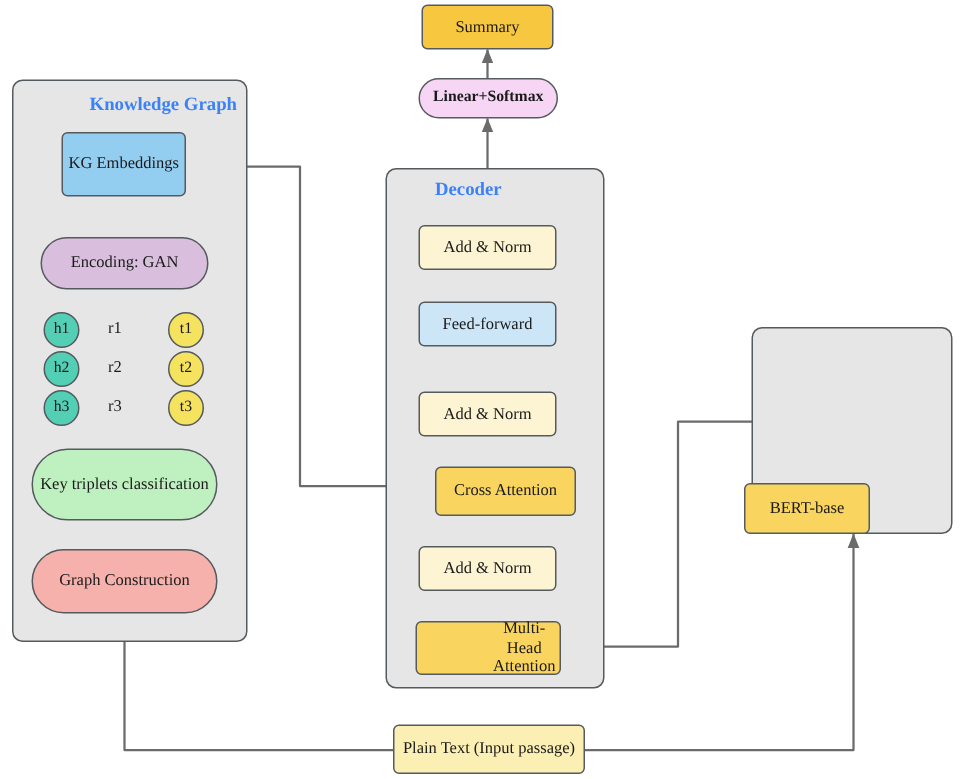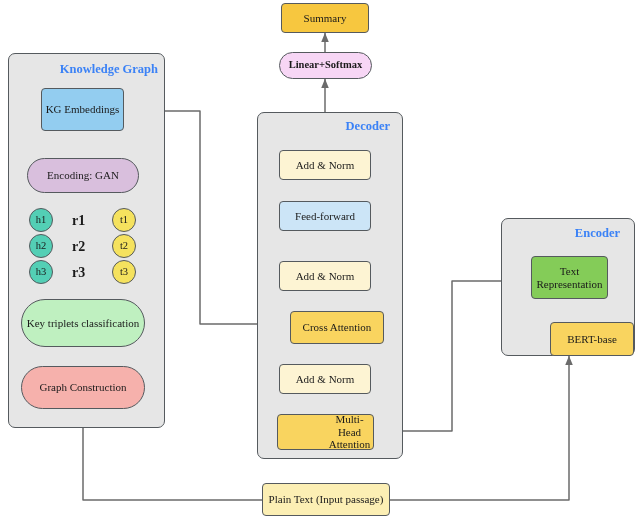--- a/index.html
+++ b/index.html
@@ -50,22 +50,22 @@
   .c-green-pill{background:#bff0c0;}
   .c-red-pill{background:#f6b1ac;}
   .c-cream{background:#fdf4d3;}
   .c-lightblue{background:#cce5f7;}
   .c-gold{background:#f9d45f;}
   .c-green{background:#84cc58;}
   .c-paleyellow{background:#fcefb4;}
 
   .edge-label{
     position:absolute;
-    font-size:14px;
-    font-weight:bold;
+    font-size:11px;
+    font-weight:normal;
     color:#1a1a1a;
     background:#e6e6e6;
     padding:0 1px;
     white-space:nowrap;
   }
 </style>
 </head>
 <body>
 
 <div id="stage">
@@ -160,21 +160,21 @@
 
   <div class="node pill c-green-pill" style="left:21px;top:299px;width:124px;height:48px;">
     <span style="padding:0 4px;">Key triplets classification</span>
   </div>
 
   <div class="node pill c-red-pill" style="left:21px;top:366px;width:124px;height:43px;">
     <span>Graph Construction</span>
   </div>
 
   <div class="panel" style="left:257px;top:112px;width:146px;height:347px;"></div>
-  <div class="panel-title" style="left:290px;top:119px;width:100px;text-align:right;">Decoder</div>
+  <div class="panel-title" style="left:290px;top:119px;width:100px;">Decoder</div>
 
   <div class="node rect c-cream" style="left:279px;top:150px;width:92px;height:30px;">
     <span>Add &amp; Norm</span>
   </div>
 
   <div class="node rect c-lightblue" style="left:279px;top:201px;width:92px;height:30px;">
     <span>Feed-forward</span>
   </div>
 
   <div class="node rect c-cream" style="left:279px;top:261px;width:92px;height:30px;">
@@ -187,27 +187,23 @@
 
   <div class="node rect c-cream" style="left:279px;top:364px;width:92px;height:30px;">
     <span>Add &amp; Norm</span>
   </div>
 
   <div class="node rect c-gold" style="left:277px;top:414px;width:97px;height:36px;padding-left:48px;">
     <span>Multi-Head Attention</span>
   </div>
 
   <div class="panel" style="left:501px;top:218px;width:134px;height:138px;"></div>
-  <div class="panel-title" style="left:520px;top:226px;width:100px;text-align:right;">Encoder</div>
-
-  <div class="node rect c-green" style="left:531px;top:256px;width:77px;height:43px;">
-    <span>Text Representation</span>
-  </div>
-
-  <div class="node rect c-gold" style="left:550px;top:322px;width:84px;height:34px;font-family:Liberation Serif, serif;">
+
+
+  <div class="node rect c-gold" style="left:496px;top:322px;width:84px;height:34px;font-family:Liberation Serif, serif;">
     <span>BERT-base</span>
   </div>
 
   <div class="node rect c-paleyellow" style="left:262px;top:483px;width:128px;height:33px;">
     <span>Plain Text (Input passage)</span>
   </div>
 
 </div>
 
 </body></html>

